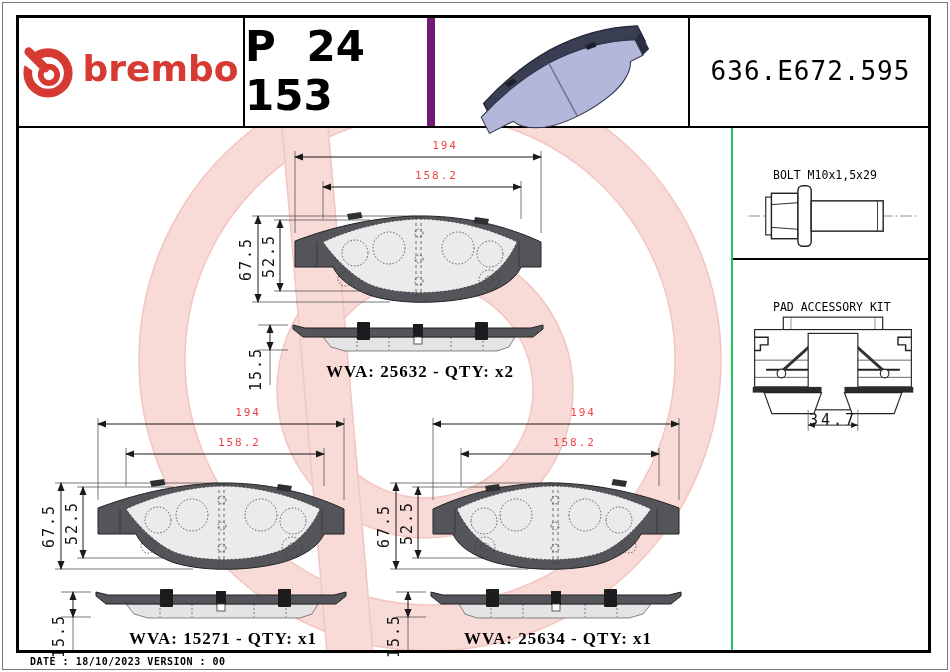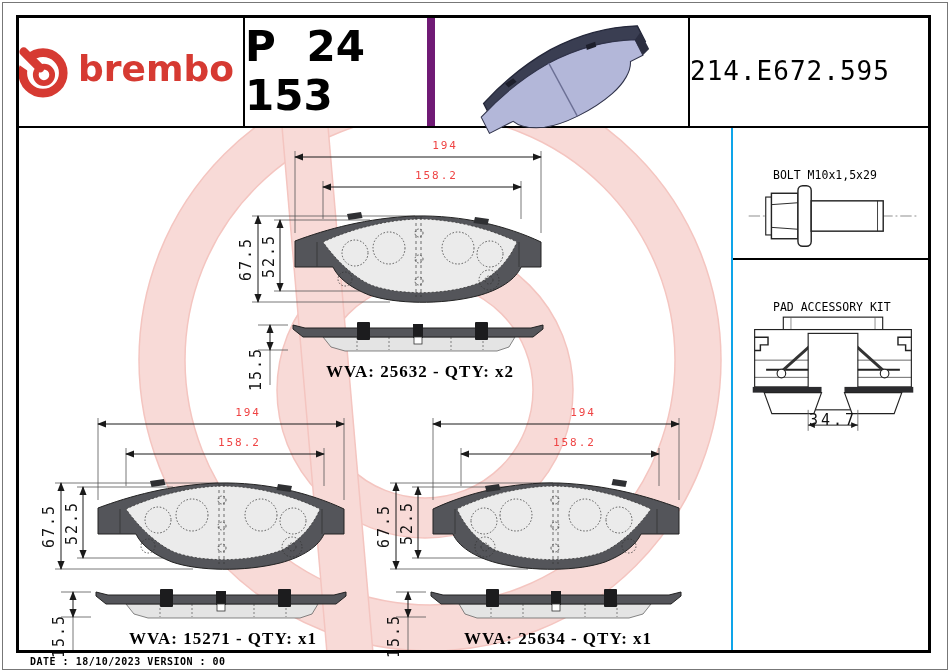--- a/index.html
+++ b/index.html
@@ -6,33 +6,33 @@
   .page{position:relative;width:950px;height:672px;background:#fff;overflow:hidden;
         font-family:"DejaVu Sans Mono",monospace;color:#111;}
   .outer-frame{position:absolute;left:2px;top:2px;width:944px;height:666px;
         border:1px solid #777;pointer-events:none;}
   .main-border{position:absolute;left:16px;top:15px;width:915px;height:638px;
         border:3px solid #000;box-sizing:border-box;z-index:5;pointer-events:none;}
 
   
   .header{position:absolute;left:16px;top:15px;width:915px;height:113px;display:flex;
         border-bottom:2px solid #000;box-sizing:border-box;z-index:3;background:transparent;}
-  .cell{box-sizing:border-box;height:100%;display:flex;align-items:center;}
+  .cell{box-sizing:border-box;height:100%;display:flex;align-items:center;justify-content:center;}
   .logo-cell{width:229px;border-right:2px solid #000;gap:8px;}
   .part-cell{width:190px;border-right:8px solid #701a75;}
   .img-cell{width:255px;border-right:2px solid #000;position:relative;}
   .code-cell{flex:1;}
   .brand{font-family:"DejaVu Sans",sans-serif;font-weight:bold;font-size:36px;color:#d63a32;
         letter-spacing:0px;margin-top:-4px;}
   .partnum{font-family:"DejaVu Sans",sans-serif;font-weight:bold;font-size:42px;word-spacing:16px;color:#000;}
   .refcode{font-size:26px;letter-spacing:1px;color:#000;}
   .pad3d{position:absolute;left:12px;top:8px;z-index:4;}
 
   
-  .sidebar{position:absolute;left:731px;top:128px;width:197px;height:525px;border-left:2px solid #0ea5e9;
+  .sidebar{position:absolute;left:731px;top:128px;width:197px;height:525px;border-left:2px solid #22c55e;
         box-sizing:border-box;background:#fff;z-index:2;}
   .bolt-box{position:relative;height:122px;border-bottom:2px solid #000;box-sizing:border-box;}
   .kit-box{position:relative;height:401px;}
   .side-text{margin:10px 0 0 40px;font-size:11.5px;line-height:15px;white-space:pre;color:#000;}
   .side-text div{white-space:pre;}
   .bolt-art{position:absolute;left:10px;top:40px;}
   .kit-art{position:absolute;left:14px;top:44px;}
   .kit-dim-label{position:absolute;left:50px;top:141px;width:100px;text-align:center;
         font-size:15px;letter-spacing:3px;color:#111;}
 
@@ -141,21 +141,21 @@
           <use href="#padsil" fill="#3a3e52" stroke="#24273a" stroke-width="2" transform="translate(12,-16)"></use>
           <use href="#padsil" fill="#b3b7d9" stroke="#30334a" stroke-width="1.5"></use>
           <path d="M123,15 L125,101" stroke="#6c7095" stroke-width="2" fill="none"></path>
           <path d="M54,13 l14,-2 l2,7 l-14,2 Z" fill="#1d1f2c"></path>
           <path d="M182,16 l14,2 l-2,7 l-14,-2 Z" fill="#1d1f2c"></path>
           <path d="M248,41 L260,35 L260,62 L248,66 Z" fill="#2b2e40"></path>
         </g>
       </svg>
     </div>
     <div class="cell code-cell">
-      <span class="refcode">214.E672.595</span>
+      <span class="refcode">636.E672.595</span>
     </div>
   </div>
 
   <div class="sidebar">
     <div class="bolt-box">
       <div class="side-text">
         <div>BOLT M10x1,5x29</div>
         <div>05.E659.013 - x2</div>
       </div>
       <svg class="bolt-art" width="180" height="76" viewBox="0 0 190 80">

